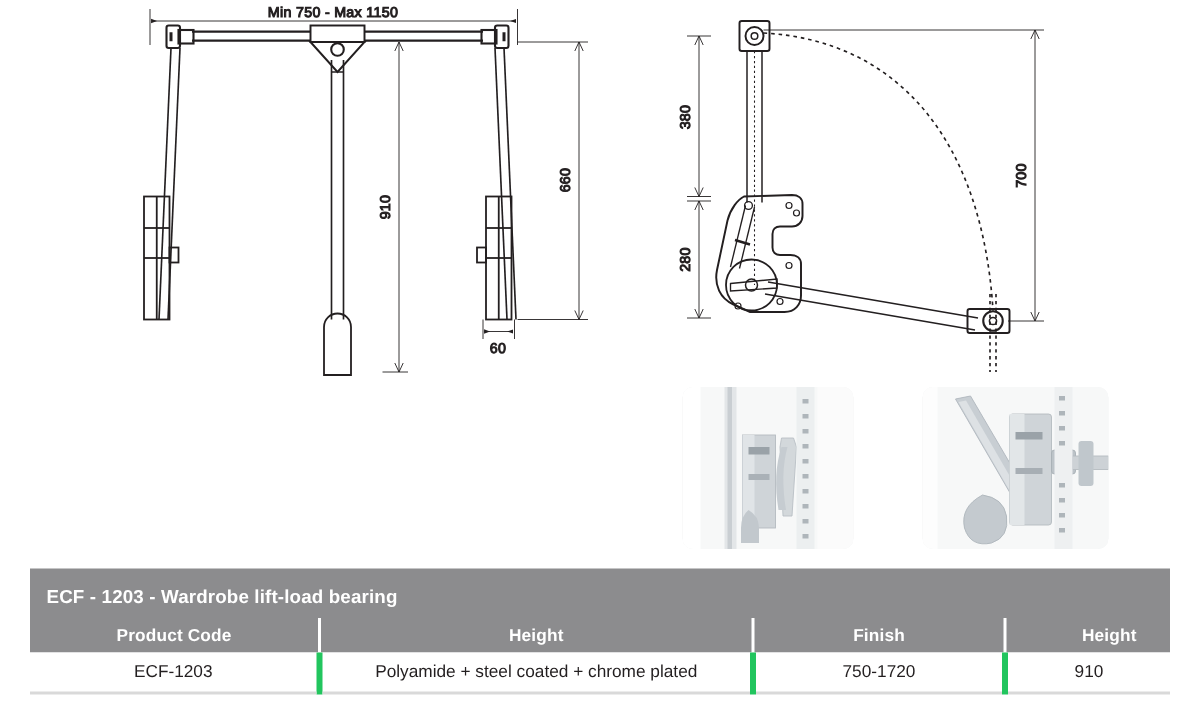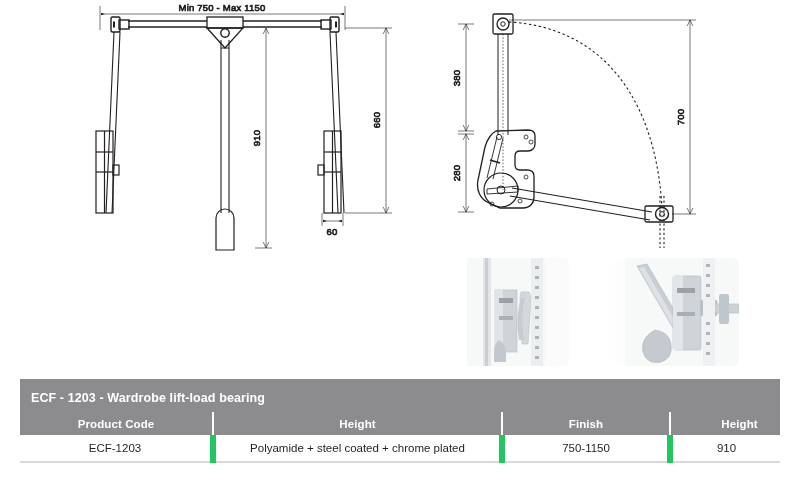--- a/index.html
+++ b/index.html
@@ -84,21 +84,21 @@
     letter-spacing: 0.1px;
   }
   .spec-table th:first-child { border-left: none; }
   .spec-table th:last-child { border-right: none; padding-left: 29px; }
   .spec-table td {
     background: #ffffff;
     color: #231f20;
     font-size: 11.5px;
     height: 24px;
     text-align: center;
-    border-left: 6px solid #22c55e;
+    border-left: 4px solid #22c55e;
     border-bottom: 2px solid #d9d9d9;
   }
   .spec-table td:first-child { border-left: none; }
   .col-code   { width: 193px; }
   .col-finish { width: 289px; }
   .col-width  { width: 168px; }
   .col-height { width: 110px; }
 </style>
 </head>
 <body>
@@ -386,19 +386,19 @@
         <th>Product Code</th>
         <th>Height</th>
         <th>Finish</th>
         <th>Height</th>
       </tr>
     </thead>
     <tbody>
       <tr>
         <td>ECF-1203</td>
         <td>Polyamide + steel coated + chrome plated</td>
-        <td>750-1150</td>
+        <td>750-1720</td>
         <td>910</td>
       </tr>
     </tbody>
   </table>
 
 </div>
 
 </body></html>

